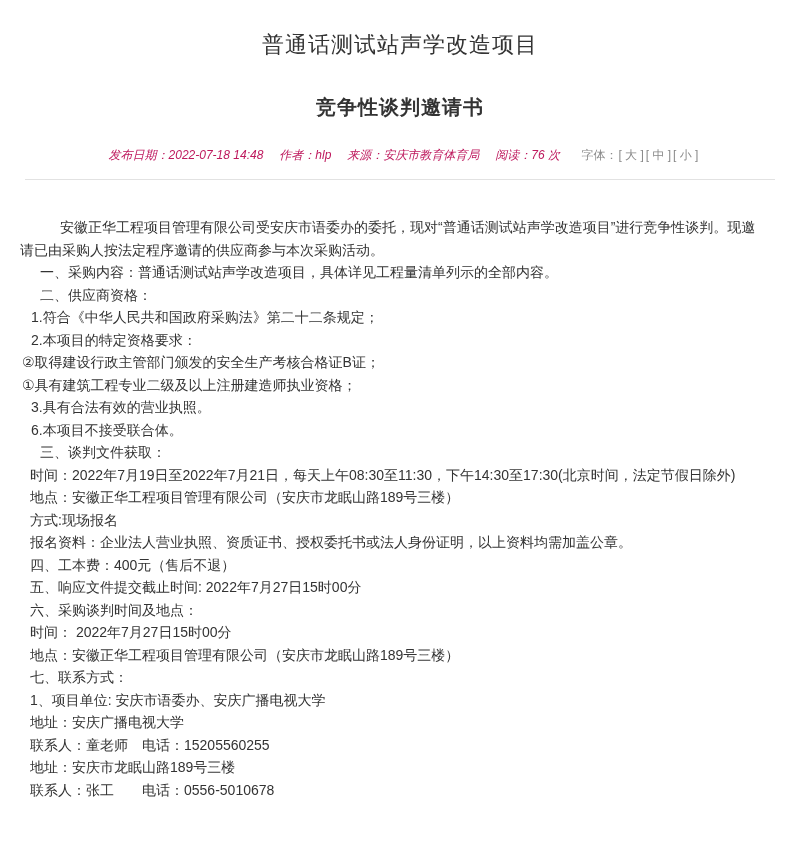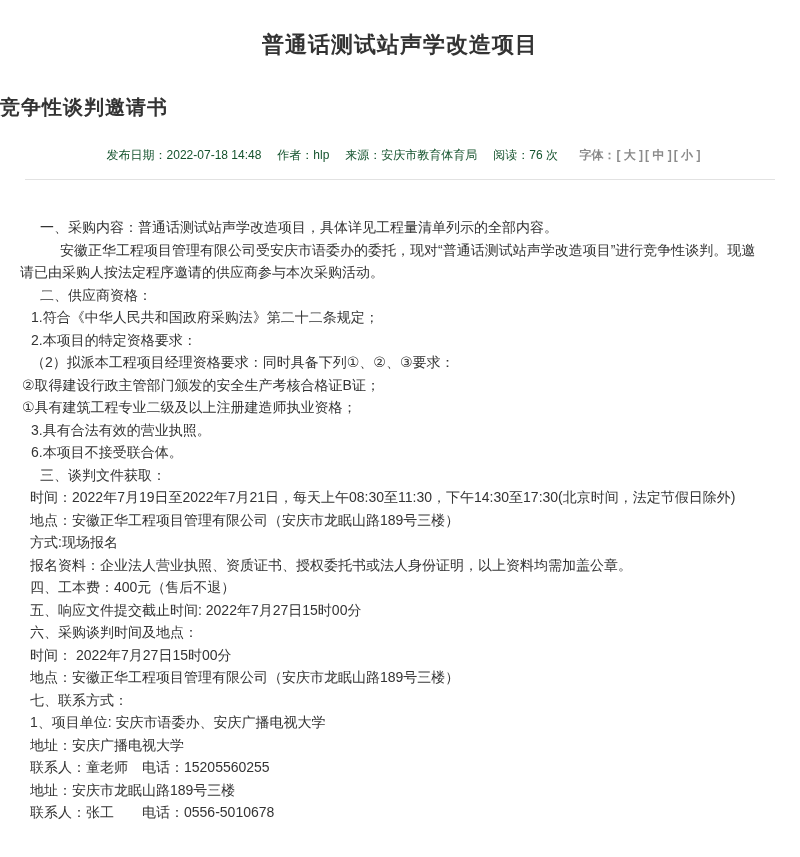--- a/index.html
+++ b/index.html
@@ -11,44 +11,44 @@
     background: #ffffff;
     font-family: "Liberation Sans", "DejaVu Sans", sans-serif;
     color: #333333;
     overflow: hidden;
   }
   .doc-title {
     margin: 0;
     padding-top: 30px;
     text-align: center;
     font-size: 22px;
-    font-weight: bold;
+    font-weight: normal;
     color: #333333;
     letter-spacing: 1px;
   }
   .doc-subtitle {
     margin: 34px 0 0 0;
-    text-align: left;
+    text-align: center;
     font-size: 20px;
     font-weight: bold;
     color: #333333;
     letter-spacing: 1px;
   }
   .meta-bar {
     margin: 26px 25px 0 25px;
     padding-bottom: 15px;
     border-bottom: 1px solid #e2e2e2;
     text-align: center;
     font-size: 12px;
     color: #8a8a8a;
     white-space: nowrap;
   }
   .meta-item { margin: 0 8px; }
-  .meta-item .lbl, .meta-item .val { color: #14532d; }
-  .font-switcher { margin-left: 10px; font-weight: bold; }
+  .meta-item .lbl, .meta-item .val { color: #be185d; font-style: italic; }
+  .font-switcher { margin-left: 10px; }
   .font-opt { color: #8a8a8a; cursor: pointer; margin: 0 1px; }
   .doc-body {
     padding: 36px 40px 0 20px;
     font-size: 14px;
     color: #333333;
   }
   .ln {
     margin: 0;
     line-height: 22.5px;
     white-space: normal;
@@ -69,26 +69,25 @@
   <h2 class="doc-subtitle">竞争性谈判邀请书</h2>
 
   <div class="meta-bar">
     <span id="meta-items"><span class="meta-item"><span class="lbl">发布日期：</span><span class="val">2022-07-18 14:48</span></span><span class="meta-item"><span class="lbl">作者：</span><span class="val">hlp</span></span><span class="meta-item"><span class="lbl">来源：</span><span class="val">安庆市教育体育局</span></span><span class="meta-item"><span class="lbl">阅读：</span><span class="val">76 次</span></span></span>
     <span class="font-switcher">
       <span class="lbl">字体：</span><span id="font-options"><span class="font-opt">[ 大 ]</span><span class="font-opt">[ 中 ]</span><span class="font-opt">[ 小 ]</span></span>
     </span>
   </div>
 
   <div class="doc-body" id="doc-body">
+      <p class="ln indent-first">安徽正华工程项目管理有限公司受安庆市语委办的委托，现对“普通话测试站声学改造项目”进行竞争性谈判。现邀请已由采购人按法定程序邀请的供应商参与本次采购活动。</p>
       <p class="ln indent-sec">一、采购内容：普通话测试站声学改造项目，具体详见工程量清单列示的全部内容。</p>
-      <p class="ln indent-first">安徽正华工程项目管理有限公司受安庆市语委办的委托，现对“普通话测试站声学改造项目”进行竞争性谈判。现邀请已由采购人按法定程序邀请的供应商参与本次采购活动。</p>
       <p class="ln indent-sec">二、供应商资格：</p>
       <p class="ln indent-sub">1.符合《中华人民共和国政府采购法》第二十二条规定；</p>
       <p class="ln indent-sub">2.本项目的特定资格要求：</p>
-      <p class="ln indent-sub">（2）拟派本工程项目经理资格要求：同时具备下列①、②、③要求：</p>
       <p class="ln indent-circ">②取得建设行政主管部门颁发的安全生产考核合格证B证；</p>
       <p class="ln indent-circ">①具有建筑工程专业二级及以上注册建造师执业资格；</p>
       <p class="ln indent-sub">3.具有合法有效的营业执照。</p>
       <p class="ln indent-sub">6.本项目不接受联合体。</p>
       <p class="ln indent-sec">三、谈判文件获取：</p>
       <p class="ln indent-plain">时间：2022年7月19日至2022年7月21日，每天上午08:30至11:30，下午14:30至17:30(北京时间，法定节假日除外)</p>
       <p class="ln indent-plain">地点：安徽正华工程项目管理有限公司（安庆市龙眠山路189号三楼）</p>
       <p class="ln indent-plain">方式:现场报名</p>
       <p class="ln indent-plain">报名资料：企业法人营业执照、资质证书、授权委托书或法人身份证明，以上资料均需加盖公章。</p>
       <p class="ln indent-plain">四、工本费：400元（售后不退）</p>

